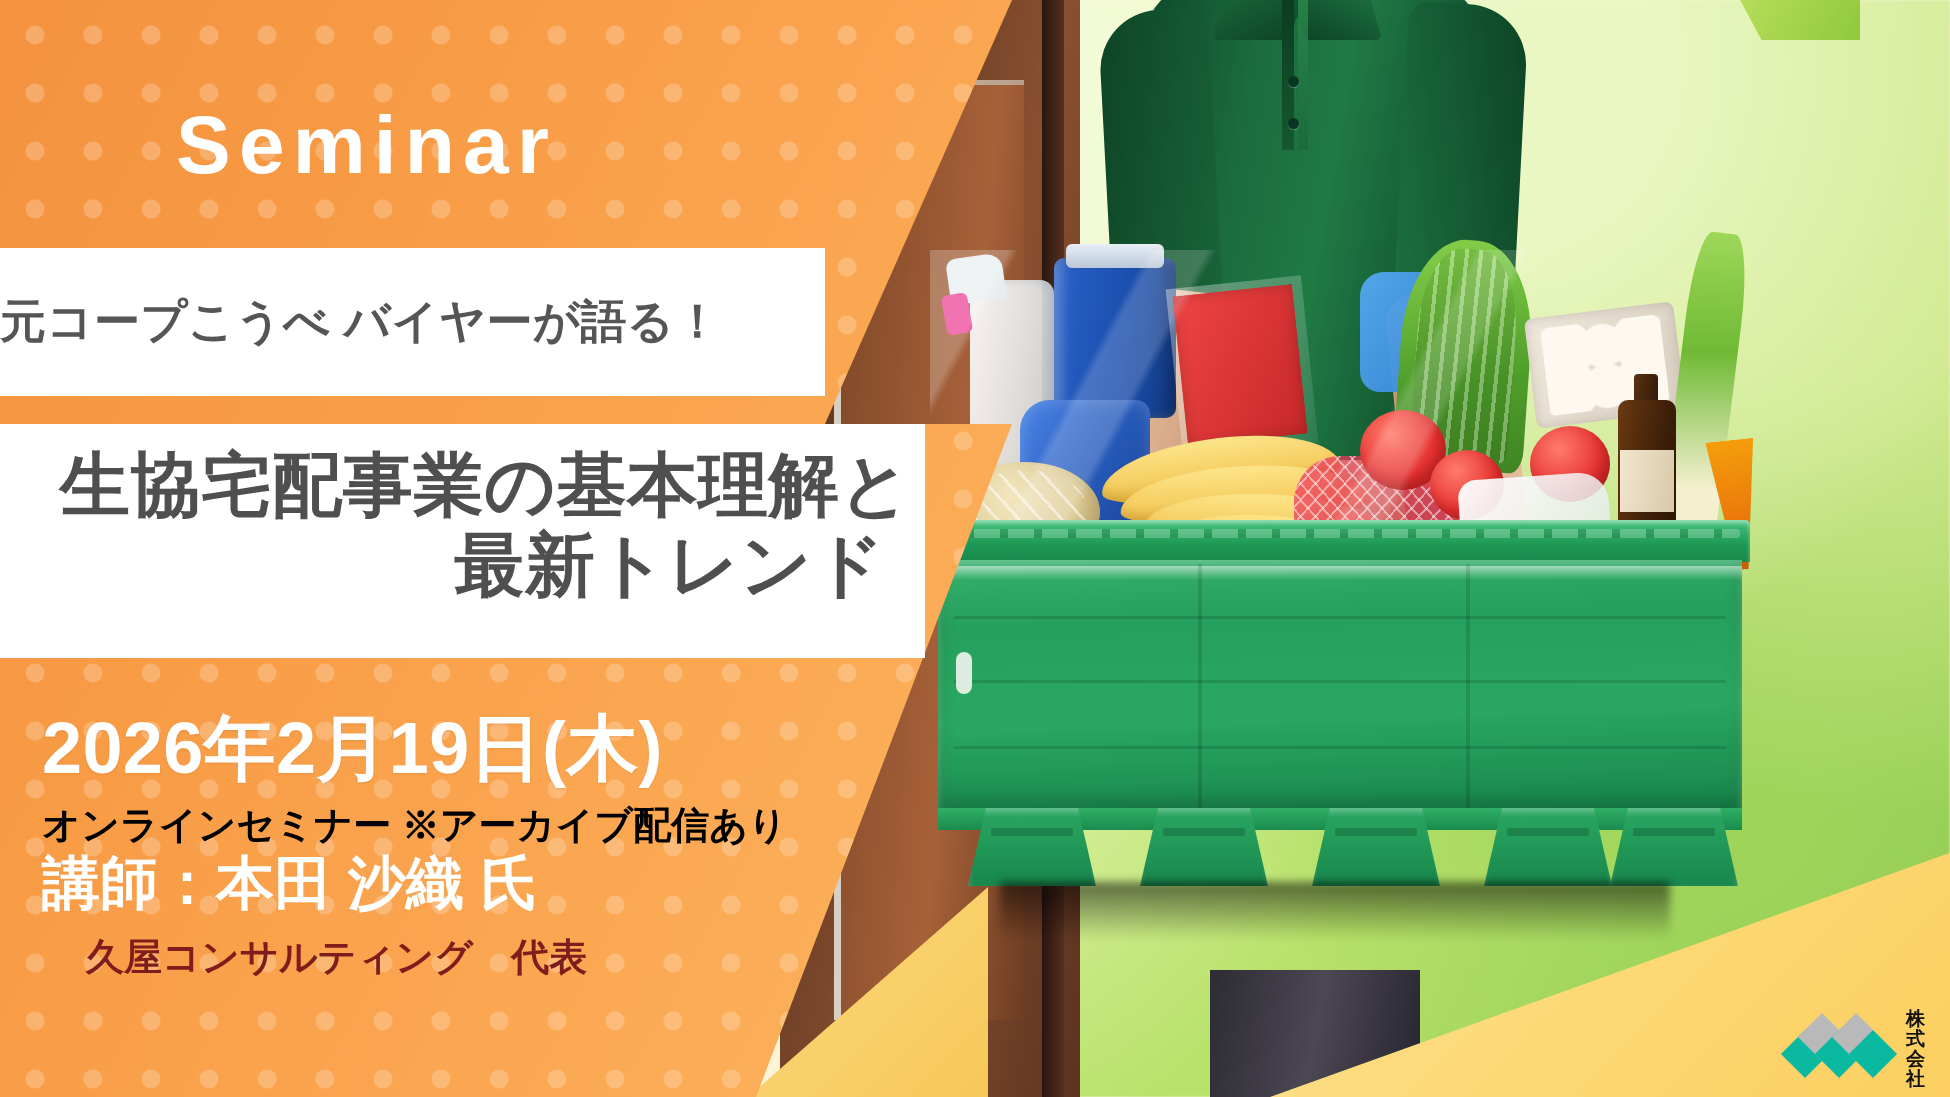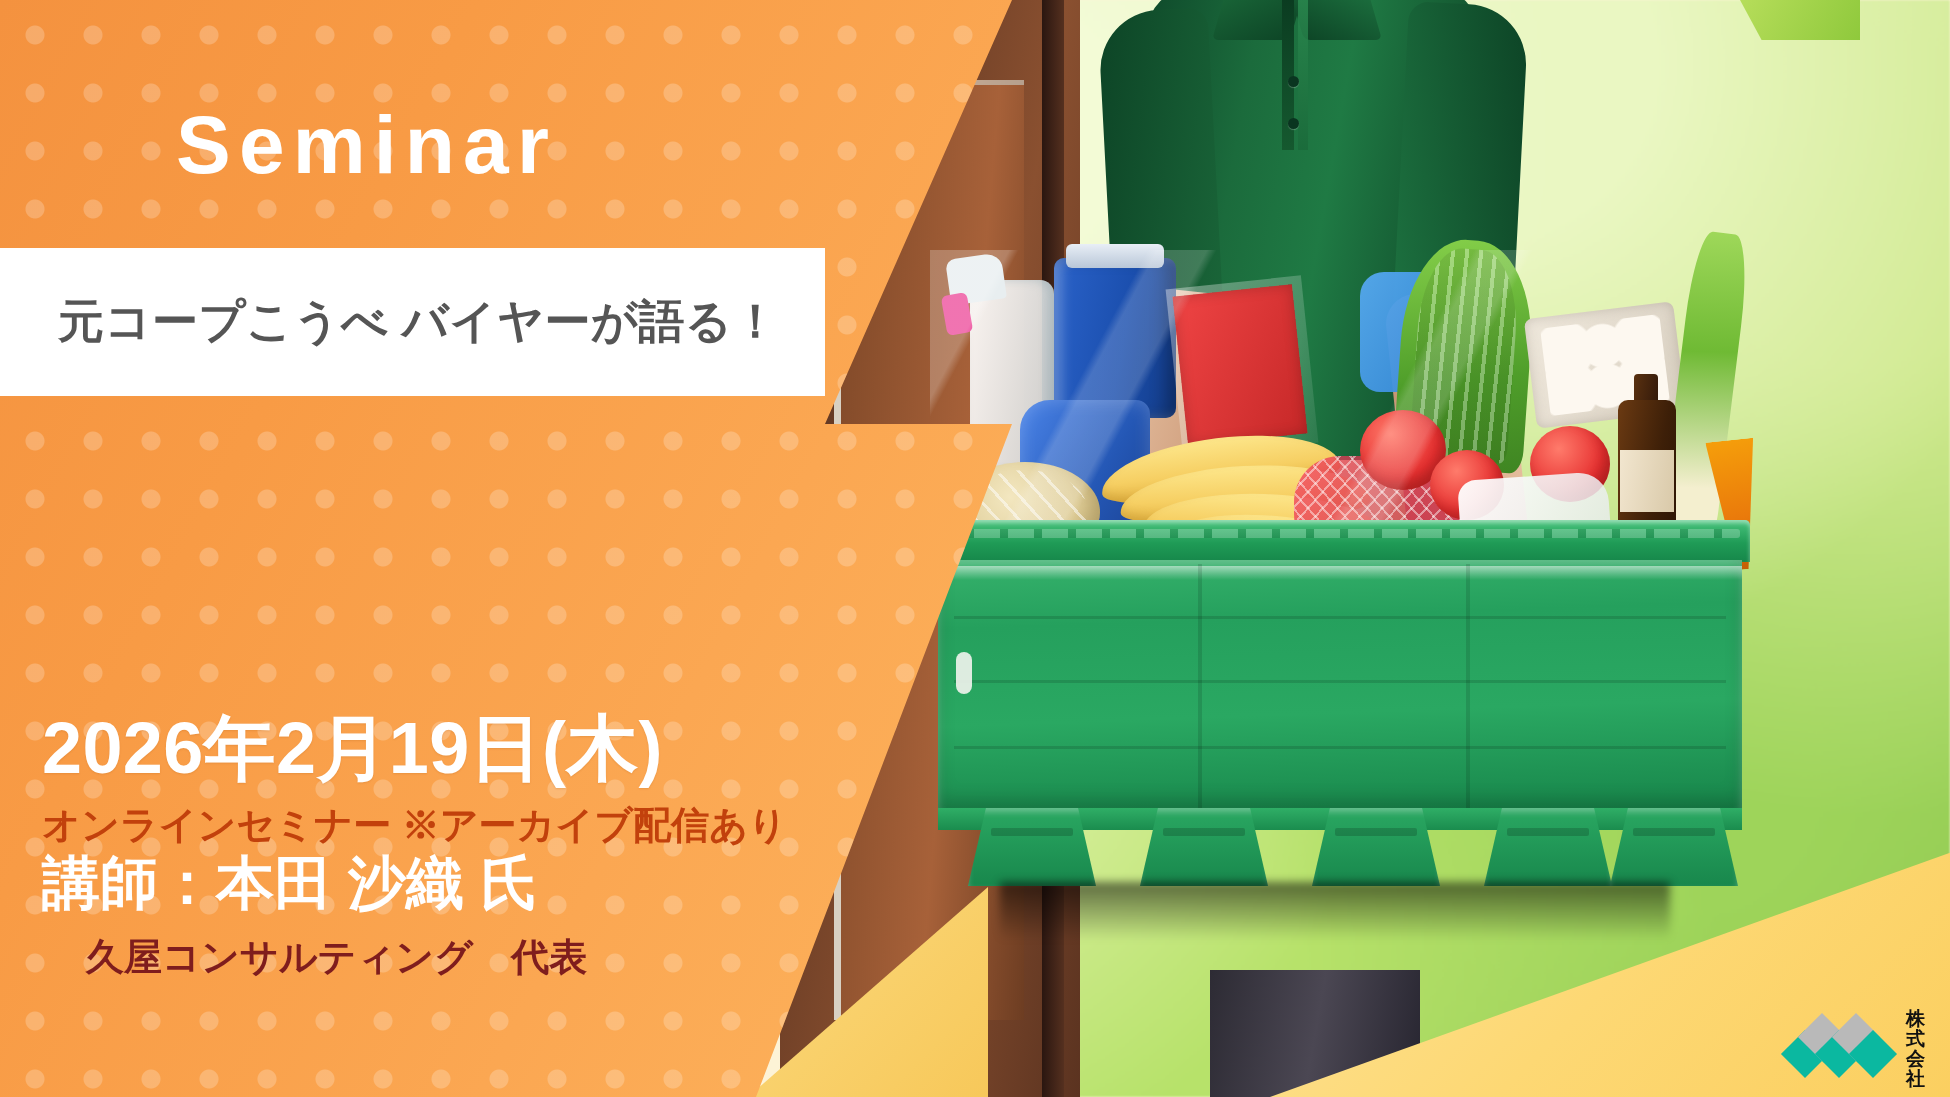--- a/index.html
+++ b/index.html
@@ -374,21 +374,20 @@
 
   
   .band {
     position:absolute;
     background:#ffffff;
     display:flex;
     align-items:center;
   }
   .band-sub {
     left:0; top:248px; width:825px; height:148px;
-    padding-left:58px;
   }
   .band-sub .txt {
     color:#555555;
     font-size:46px;
     font-weight:700;
     letter-spacing:.01em;
     white-space:nowrap;
   }
   .band-title {
     left:0; top:424px; width:925px; height:234px;
@@ -412,21 +411,21 @@
     color:#ffffff;
     font-size:72px;
     font-weight:700;
     line-height:1;
     letter-spacing:.005em;
     white-space:nowrap;
     text-shadow:0 1px 2px rgba(160,80,10,.18);
   }
   .online {
     margin-top:22px;
-    color:#c2410c;
+    color:#000000;
     font-size:38px;
     font-weight:700;
     line-height:1;
     white-space:nowrap;
   }
   .lecturer {
     margin-top:10px;
     color:#ffffff;
     font-size:58px;
     font-weight:700;
@@ -574,20 +573,24 @@
 
   <div class="orange-panel"></div>
   <div class="orange-dots"></div>
 
   <div class="seminar">Seminar</div>
 
   <div class="band band-sub">
     <div class="txt">元コープこうべ バイヤーが語る！</div>
   </div>
 
+  <div class="band band-title">
+    <div class="t1">生協宅配事業の基本理解と</div>
+    <div class="t2">最新トレンド</div>
+  </div>
 
   <div class="info">
     <div class="date">2026年2月19日(木)</div>
     <div class="online">オンラインセミナー ※アーカイブ配信あり</div>
     <div class="lecturer">講師：本田 沙織 氏</div>
     <div class="company">久屋コンサルティング　代表</div>
   </div>
 
   <div class="logo">
     <div class="logo-mark">

